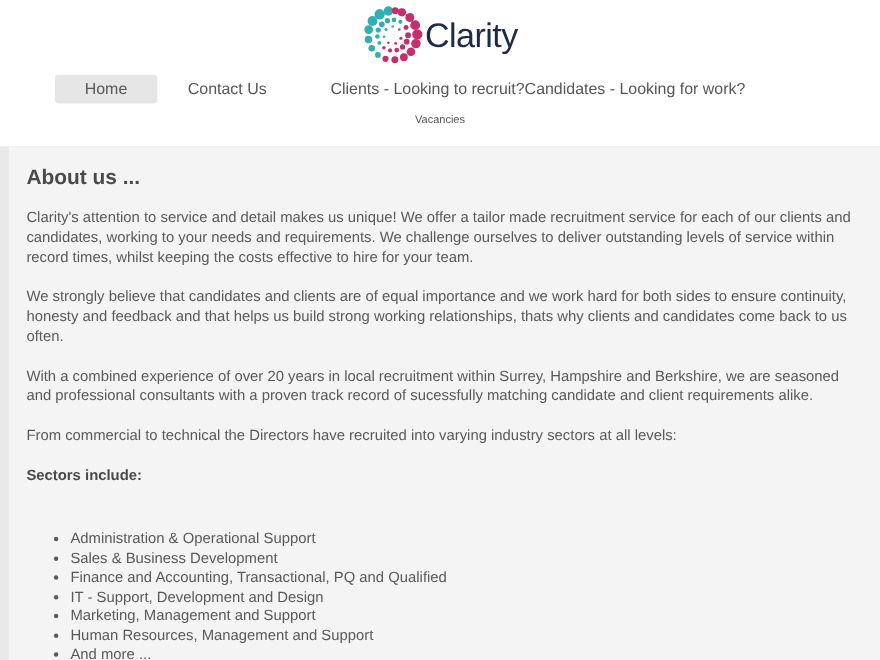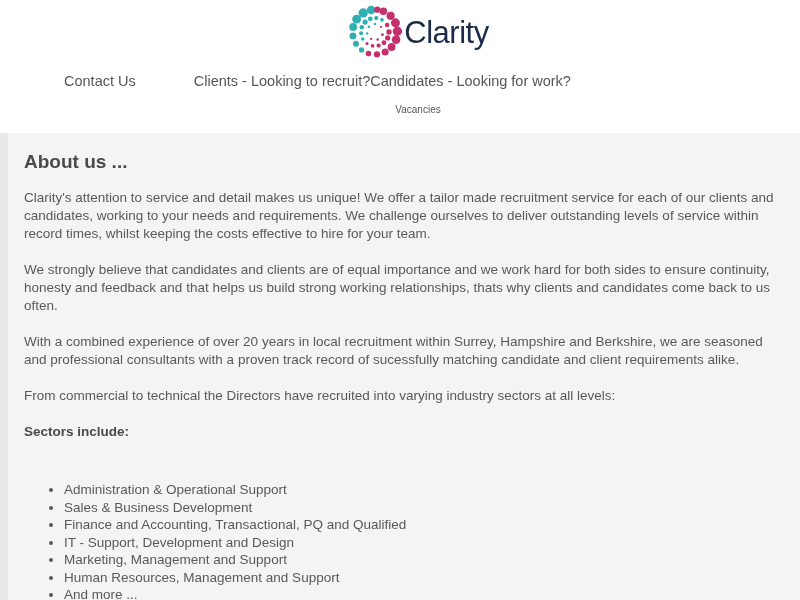--- a/index.html
+++ b/index.html
@@ -18,21 +18,20 @@
     width:800px;height:600px;
     overflow:hidden;
     background:var(--page-bg);
     font-family:"Liberation Sans","DejaVu Sans",sans-serif;
   }
   .header{
     background:#ffffff;
     height:133px;
     box-sizing:border-box;
     padding-top:3px;
-    padding-left:36px;
   }
   .logo-row{
     display:flex;
     justify-content:center;
     align-items:center;
     height:58px;
   }
   .logo-mark{width:56px;height:56px;display:block;}
   .wordmark{
     font-size:31px;
@@ -139,20 +138,21 @@
       <circle cx="21.6" cy="31.5" r="1.3" fill="#2FAFB2"></circle>
       <circle cx="25.8" cy="37.4" r="1.2" fill="#C4306E"></circle>
       <circle cx="32.9" cy="38.0" r="1.4" fill="#C4306E"></circle>
       <circle cx="38.0" cy="32.9" r="1.5" fill="#C4306E"></circle>
       <circle cx="36.5" cy="24.5" r="1.2" fill="#C4306E"></circle>
     </svg>
     <span class="wordmark">Clarity</span>
   </div>
 
   <div class="nav-row1">
+    <span class="nav-link nav-home">Home</span>
     <span class="nav-link nav-contact">Contact Us</span>
     <span class="nav-link nav-clients">Clients - Looking to recruit?</span>
     <span class="nav-link nav-candidates">Candidates - Looking for work?</span>
   </div>
   <div class="nav-row2">
     <span class="nav-link">Vacancies</span>
   </div>
 </div>
 
 <div class="content">

